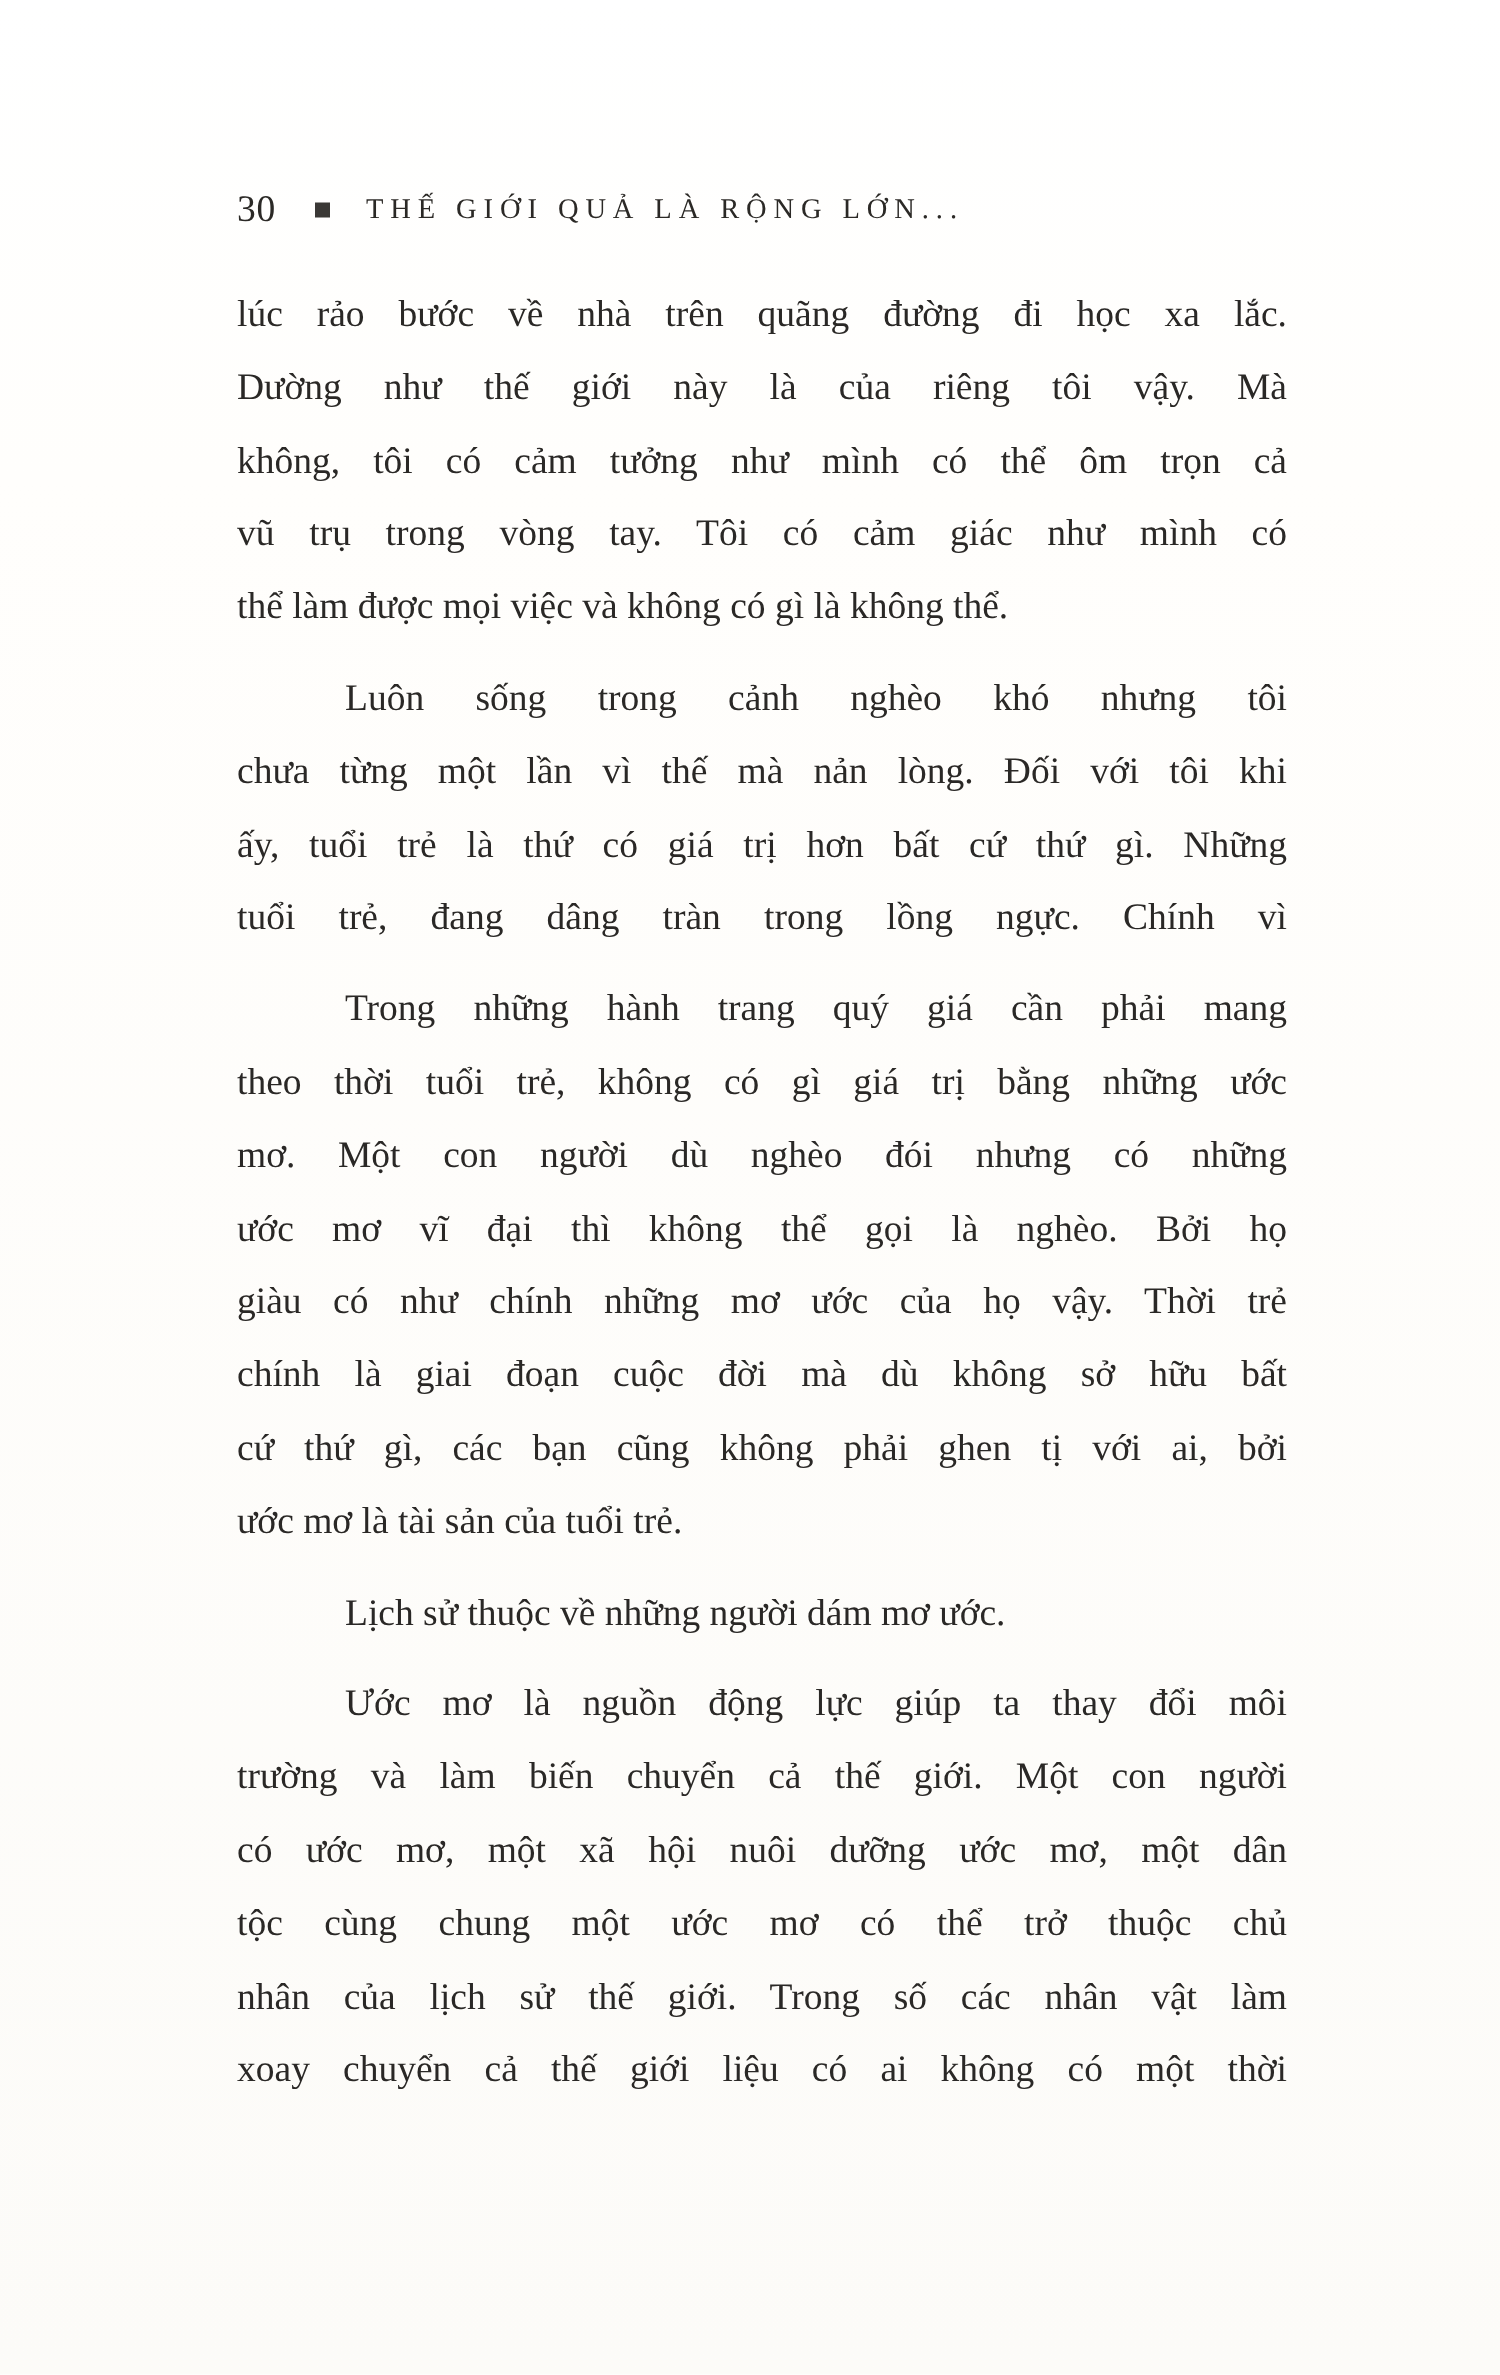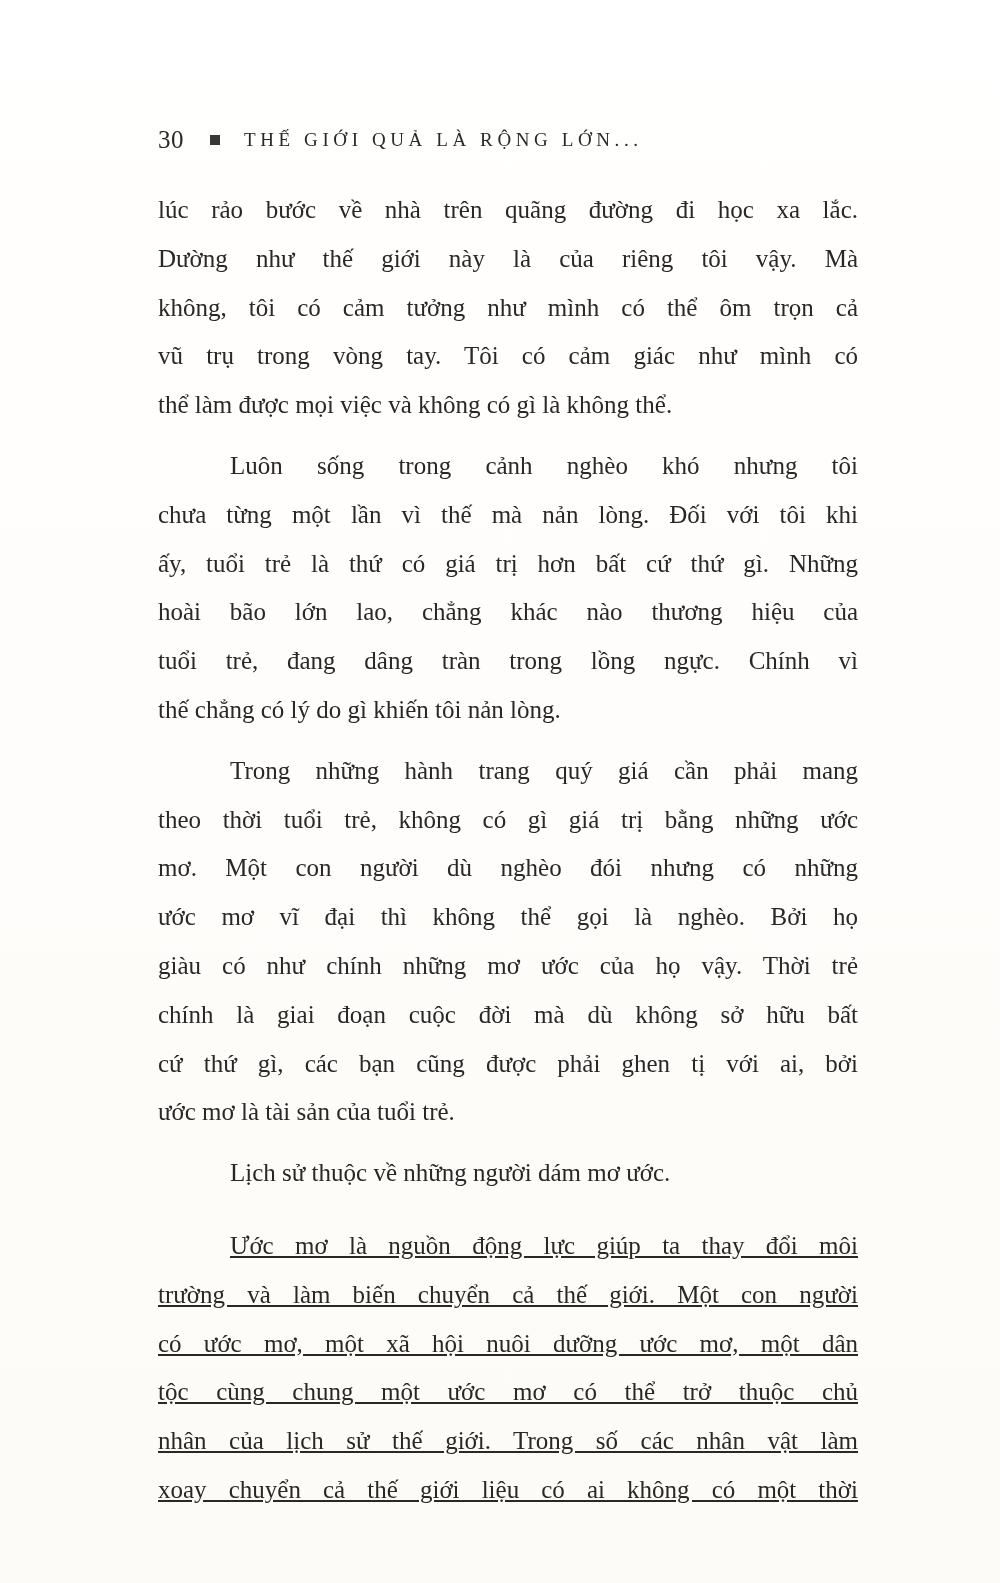--- a/index.html
+++ b/index.html
@@ -95,41 +95,39 @@
       <span class="line">Dường như thế giới này là của riêng tôi vậy. Mà</span>
       <span class="line">không, tôi có cảm tưởng như mình có thể ôm trọn cả</span>
       <span class="line">vũ trụ trong vòng tay. Tôi có cảm giác như mình có</span>
       <span class="line last">thể làm được mọi việc và không có gì là không thể.</span>
     </p>
 
     <p class="para indent" style="margin-top:12px;">
       <span class="line first">Luôn sống trong cảnh nghèo khó nhưng tôi</span>
       <span class="line">chưa từng một lần vì thế mà nản lòng. Đối với tôi khi</span>
       <span class="line">ấy, tuổi trẻ là thứ có giá trị hơn bất cứ thứ gì. Những</span>
-      <span class="line">hoài bão lớn lao, chẳng khác nào thương hiệu của</span>
       <span class="line">tuổi trẻ, đang dâng tràn trong lồng ngực. Chính vì</span>
-      <span class="line last">thế chẳng có lý do gì khiến tôi nản lòng.</span>
     </p>
 
     <p class="para indent" style="margin-top:12px;">
       <span class="line first">Trong những hành trang quý giá cần phải mang</span>
       <span class="line">theo thời tuổi trẻ, không có gì giá trị bằng những ước</span>
       <span class="line">mơ. Một con người dù nghèo đói nhưng có những</span>
       <span class="line">ước mơ vĩ đại thì không thể gọi là nghèo. Bởi họ</span>
       <span class="line">giàu có như chính những mơ ước của họ vậy. Thời trẻ</span>
       <span class="line">chính là giai đoạn cuộc đời mà dù không sở hữu bất</span>
-      <span class="line">cứ thứ gì, các bạn cũng được phải ghen tị với ai, bởi</span>
+      <span class="line">cứ thứ gì, các bạn cũng không phải ghen tị với ai, bởi</span>
       <span class="line last">ước mơ là tài sản của tuổi trẻ.</span>
     </p>
 
     <p class="para indent" style="margin-top:12px;">
       <span class="line first last">Lịch sử thuộc về những người dám mơ ước.</span>
     </p>
 
-    <p class="para indent" style="margin-top:24px;text-decoration:underline;">
+    <p class="para indent" style="margin-top:12px;">
       <span class="line first">Ước mơ là nguồn động lực giúp ta thay đổi môi</span>
       <span class="line">trường và làm biến chuyển cả thế giới. Một con người</span>
       <span class="line">có ước mơ, một xã hội nuôi dưỡng ước mơ, một dân</span>
       <span class="line">tộc cùng chung một ước mơ có thể trở thuộc chủ</span>
       <span class="line">nhân của lịch sử thế giới. Trong số các nhân vật làm</span>
       <span class="line">xoay chuyển cả thế giới liệu có ai không có một thời</span>
     </p>
 
   </div>
 </div>

